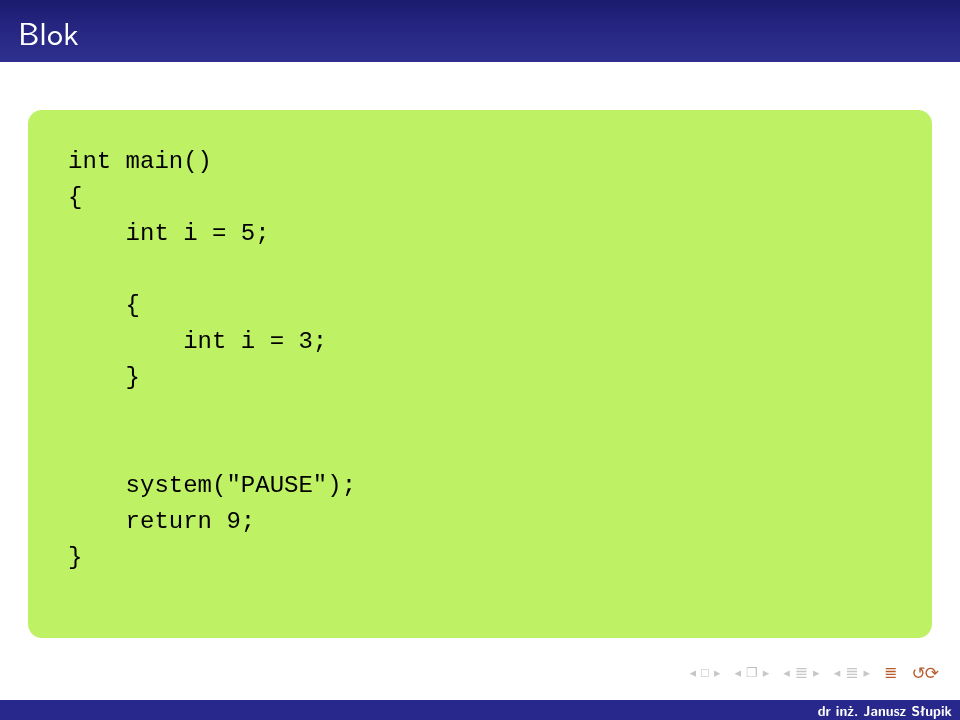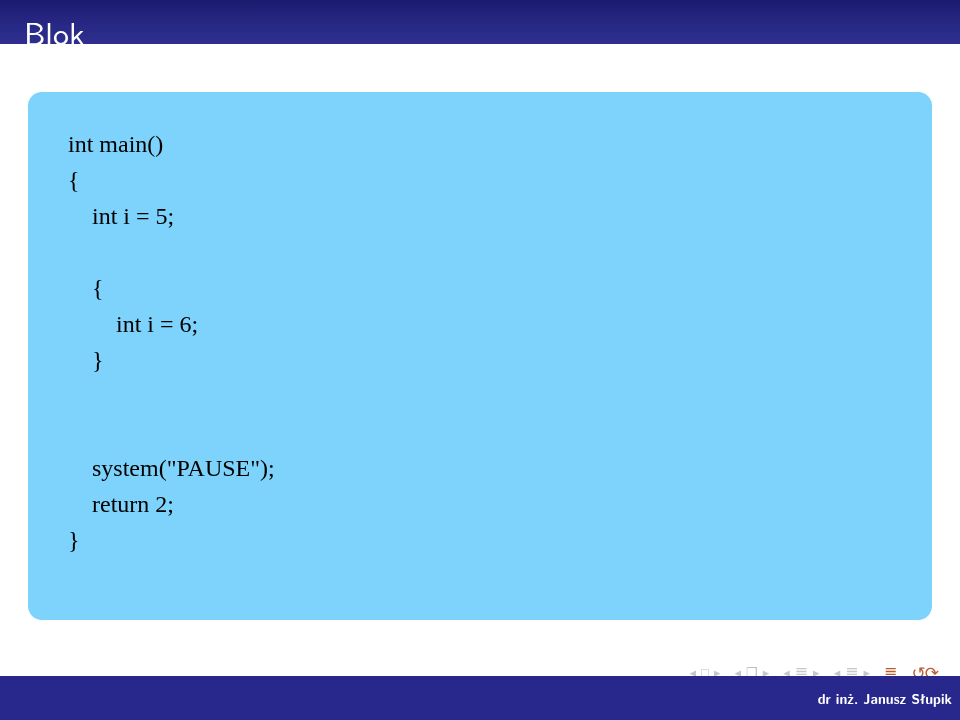--- a/index.html
+++ b/index.html
@@ -6,45 +6,45 @@
   body {
     width: 960px;
     height: 720px;
     background: #ffffff;
     font-family: "Latin Modern Sans", "Computer Modern Sans", Helvetica, Arial, sans-serif;
     position: relative;
     overflow: hidden;
   }
   .header {
     background: linear-gradient(to bottom, #1a1a6e 0%, #252580 40%, #2f2f90 100%);
-    height: 44px;
-    padding: 8px 18px 0 24px;
+    height: 62px;
+    padding: 8px 18px 0 18px;
   }
   .header-title {
     color: #ffffff;
     font-size: 32px;
     font-weight: 400;
   }
   .content-panel {
     margin: 48px 28px 0 28px;
-    background: #7dd3fc;
+    background: #bef264;
     border-radius: 14px;
     padding: 34px 40px 62px 40px;
-    font-family: Liberation Serif, serif;
+    font-family: Liberation Mono, monospace;
     font-size: 24px;
     line-height: 1.5;
     color: #000;
   }
   .code-line { white-space: pre; min-height: 1.5em; }
   .footer-bar {
     position: absolute;
     bottom: 0;
     left: 0;
     right: 0;
-    height: 44px;
+    height: 20px;
     background: #28288c;
     display: flex;
     align-items: center;
   }
   .footer-left {
     flex: 1;
     display: flex;
     justify-content: flex-end;
     padding-right: 8px;
     color: #ffffff;
@@ -95,26 +95,26 @@
 <div class="header">
   <div class="header-title">Blok</div>
 </div>
 
 <div class="content-panel">
   <div class="code-line">int main()</div>
   <div class="code-line">{</div>
   <div class="code-line">    int i = 5;</div>
   <div class="code-line"></div>
   <div class="code-line">    {</div>
-  <div class="code-line">        int i = 6;</div>
+  <div class="code-line">        int i = 3;</div>
   <div class="code-line">    }</div>
   <div class="code-line"></div>
   <div class="code-line"></div>
   <div class="code-line">    system("PAUSE");</div>
-  <div class="code-line">    return 2;</div>
+  <div class="code-line">    return 9;</div>
   <div class="code-line">}</div>
 </div>
 
 <div class="nav-row">
   <span class="nav-group">
     <span class="nav-arrow">◂</span>
     <span class="nav-icon">□</span>
     <span class="nav-arrow">▸</span>
   </span>
   <span class="nav-group">

